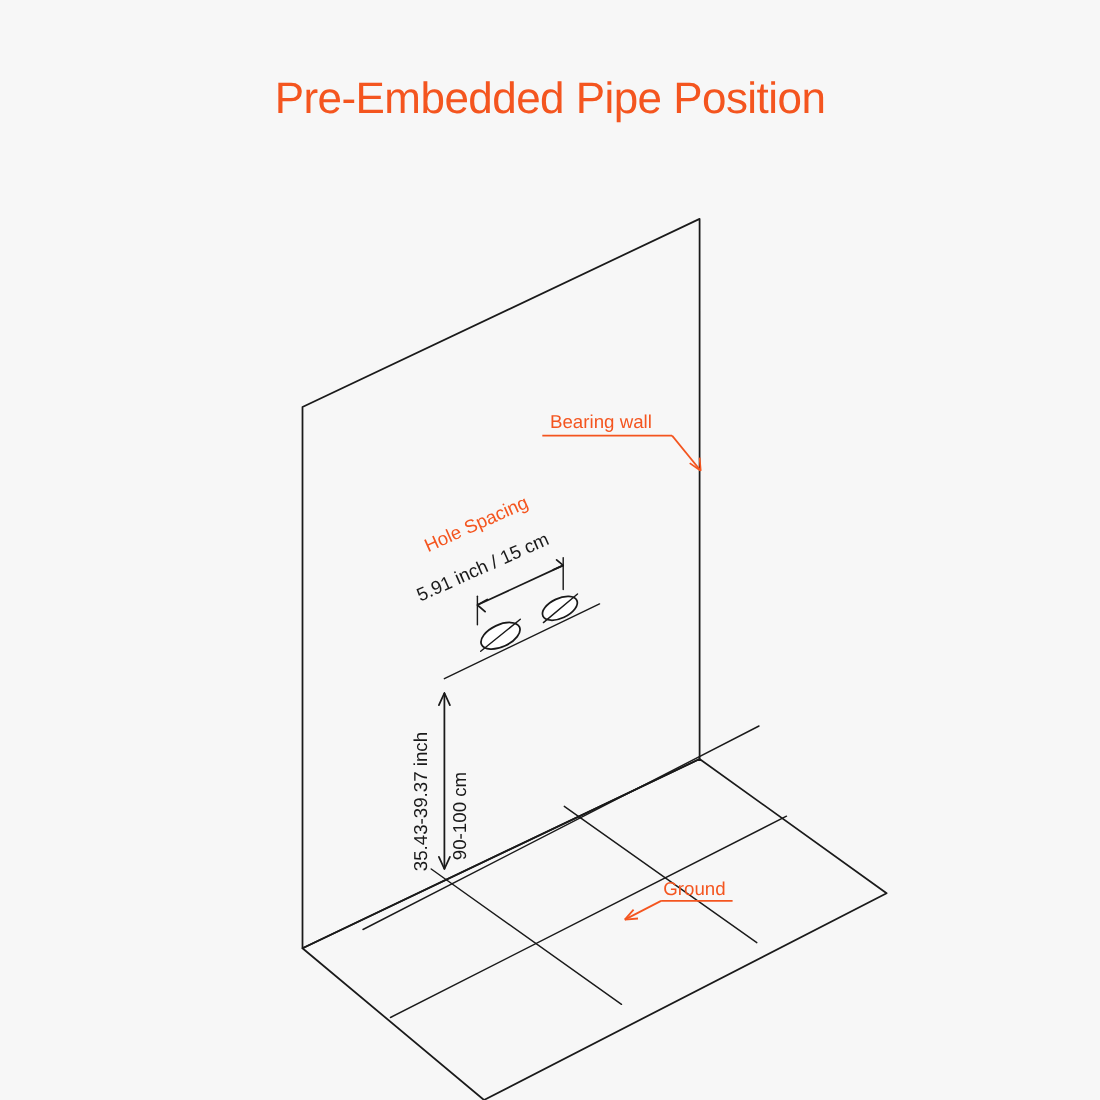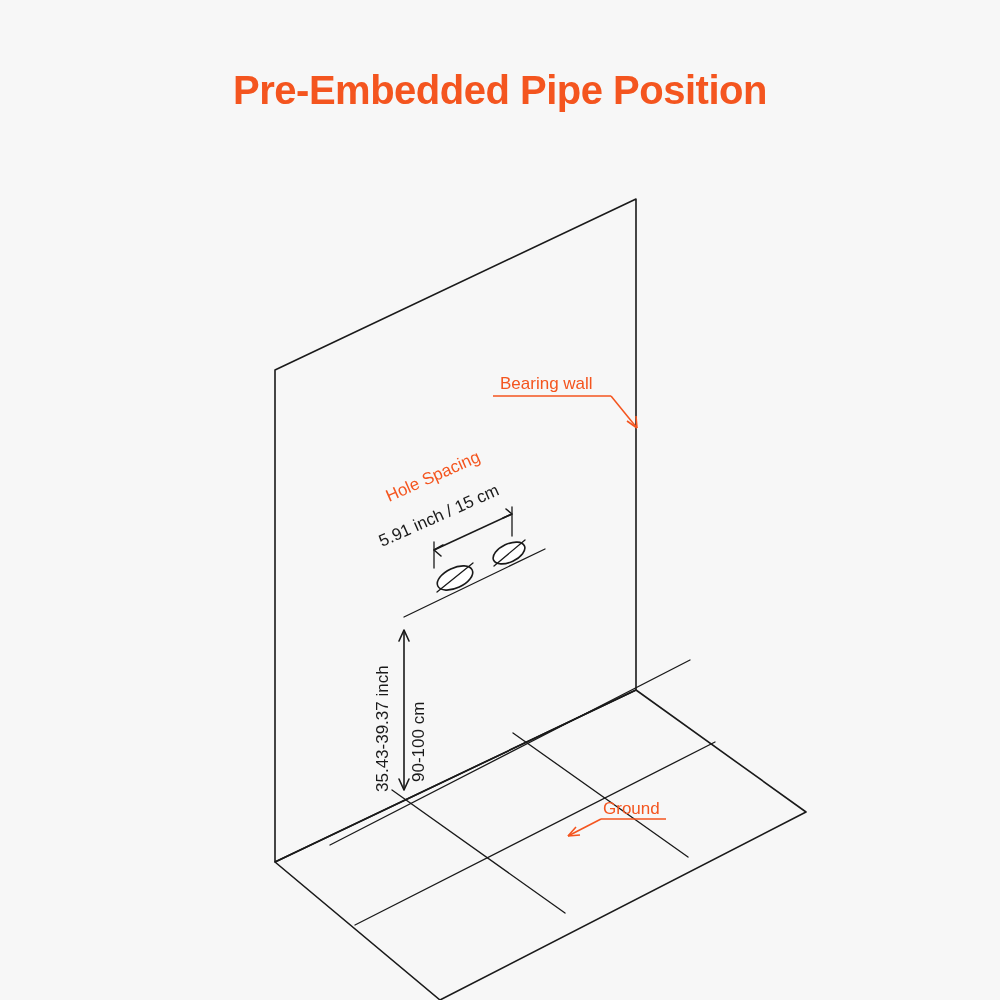--- a/index.html
+++ b/index.html
@@ -21,21 +21,21 @@
     height: 1000px;
     background: #f7f7f7;
   }
   #title {
     position: absolute;
     left: 0;
     top: 68px;
     width: 1000px;
     text-align: center;
     font-size: 40px;
-    font-weight: bold;
+    font-weight: normal;
     letter-spacing: -0.5px;
     color: #f4551f;
     font-family: "Liberation Sans", sans-serif;
   }
   svg.diagram {
     position: absolute;
     left: 0;
     top: 0;
     width: 1000px;
     height: 1000px;

